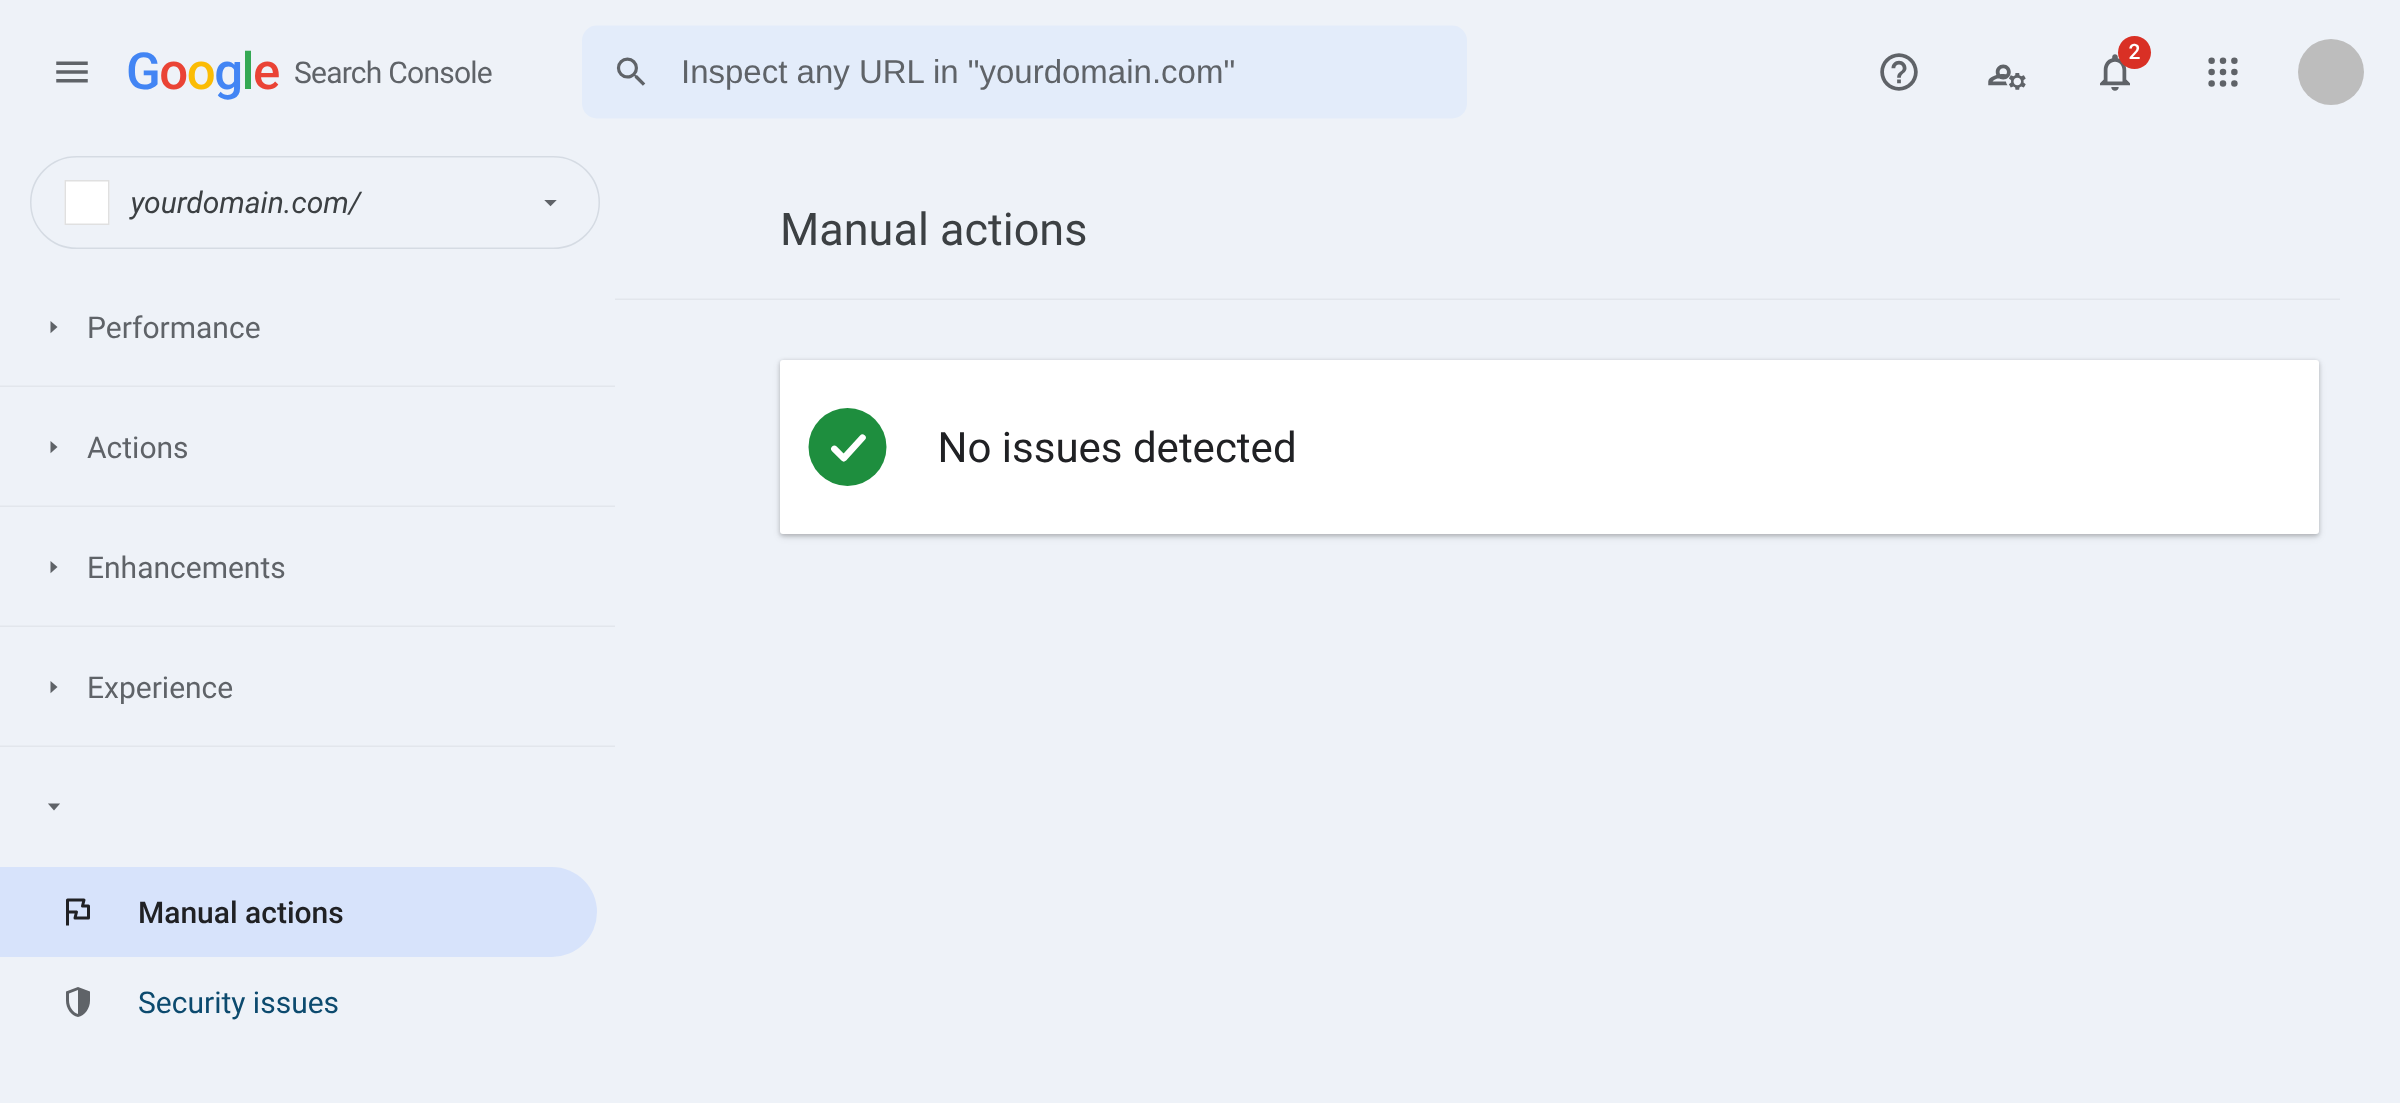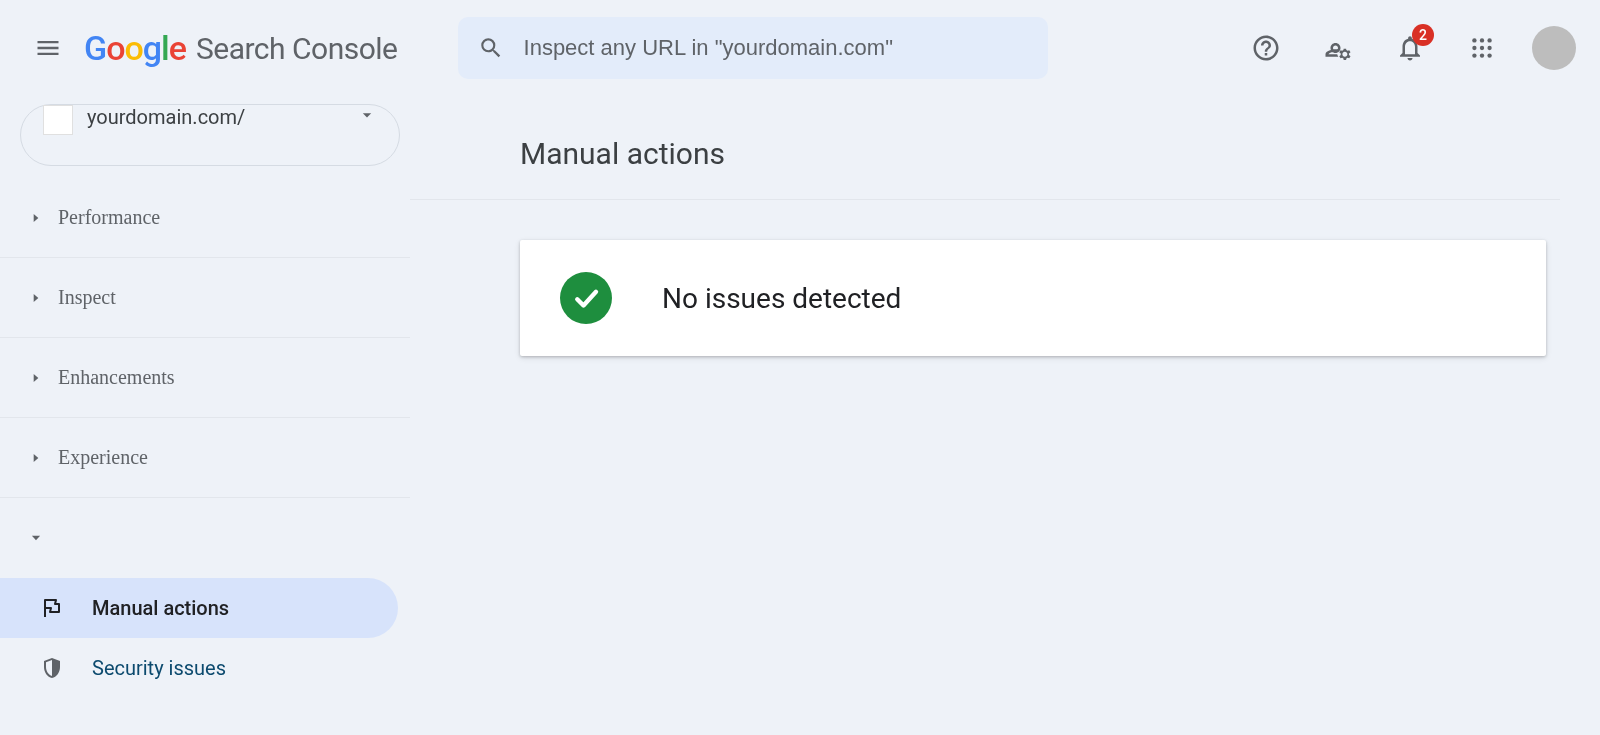--- a/index.html
+++ b/index.html
@@ -36,21 +36,21 @@
     font-weight: 500;
     letter-spacing: -1px;
   }
   .google-logo span:nth-child(1){color:#4285F4;}
   .google-logo span:nth-child(2){color:#EA4335;}
   .google-logo span:nth-child(3){color:#FBBC05;}
   .google-logo span:nth-child(4){color:#4285F4;}
   .google-logo span:nth-child(5){color:#34A853;}
   .google-logo span:nth-child(6){color:#EA4335;}
   .product-name {
-    font-size: 30px;
+    font-size: 20px;
     color: #5f6368;
     font-weight: 400;
     letter-spacing: -0.5px;
   }
   .search-box {
     margin-left: 60px;
     flex: 0 0 590px;
     height: 62px;
     background: #e3ecfa;
     border-radius: 10px;
@@ -108,24 +108,26 @@
     width: 410px;
     padding: 8px 0 0 0;
   }
   .property-selector {
     margin: 0 16px 12px 20px;
     width: 380px;
     height: 62px;
     border: 1px solid #d5dbe3;
     border-radius: 31px;
     display: flex;
+    align-items: center;
     padding: 0 22px;
     gap: 14px;
     cursor: pointer;
     background: #eef2f8;
+    font-style: italic;
   }
   .prop-square {
     width: 30px; height: 30px;
     background: #fff;
     border: 1px solid #e0e0e0;
   }
   .prop-label {
     font-size: 20px;
     color: #3c4043;
     flex: 1;
@@ -136,21 +138,21 @@
     display: flex;
     align-items: center;
     height: 56px;
     padding: 0 0 0 28px;
     gap: 14px;
     font-size: 20px;
     color: #5f6368;
     cursor: pointer;
     border-bottom: 1px solid rgba(0,0,0,0);
   }
-  .nav-item.top { border-bottom: 1px solid #e2e6ec; height: 80px; font-family: Liberation Serif, serif; }
+  .nav-item.top { border-bottom: 1px solid #e2e6ec; height: 80px; }
   .chev {
     width: 16px;
     display: inline-flex;
     justify-content: center;
     color: #5f6368;
   }
   .nav-sub {
     display: flex;
     align-items: center;
     height: 60px;
@@ -181,24 +183,24 @@
     padding-bottom: 28px;
     border-bottom: 1px solid #e2e6ec;
     margin-bottom: 40px;
     margin-left: -110px;
     padding-left: 110px;
   }
   .status-card {
     background: #fff;
     border-radius: 2px;
     box-shadow: 0 1px 3px rgba(0,0,0,0.2), 0 2px 6px rgba(0,0,0,0.1);
-    padding: 32px 40px;
-    display: flex;
-    align-items: center;
-    gap: 50px;
+    padding: 32px 19px;
+    display: flex;
+    align-items: center;
+    gap: 34px;
     width: 1026px;
   }
   .check-circle {
     width: 52px; height: 52px;
     border-radius: 50%;
     background: #1e8e3e;
     display:flex;align-items:center;justify-content:center;
   }
   .status-text {
     font-size: 28px;
@@ -276,21 +278,21 @@
           </svg>
       </span>
       <span>Performance</span>
     </div>
     <div class="nav-item top">
       <span class="chev">
         <svg width="14" height="14" viewBox="0 0 24 24" fill="#5f6368">
             <path d="M8 5l8 7-8 7z"></path>
           </svg>
       </span>
-      <span>Inspect</span>
+      <span>Actions</span>
     </div>
     <div class="nav-item top">
       <span class="chev">
         <svg width="14" height="14" viewBox="0 0 24 24" fill="#5f6368">
             <path d="M8 5l8 7-8 7z"></path>
           </svg>
       </span>
       <span>Enhancements</span>
     </div>
     <div class="nav-item top">

